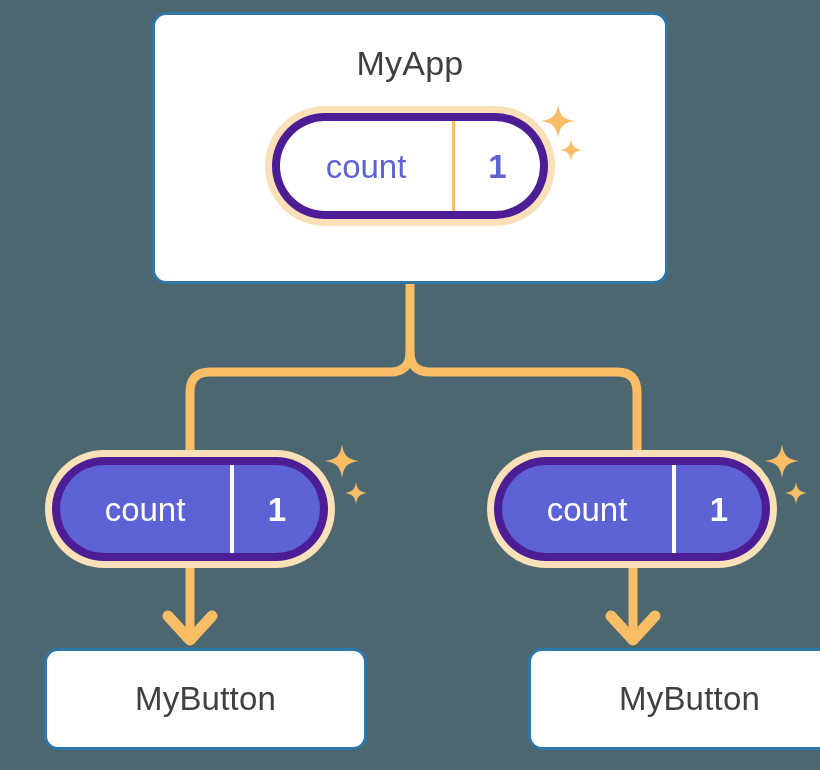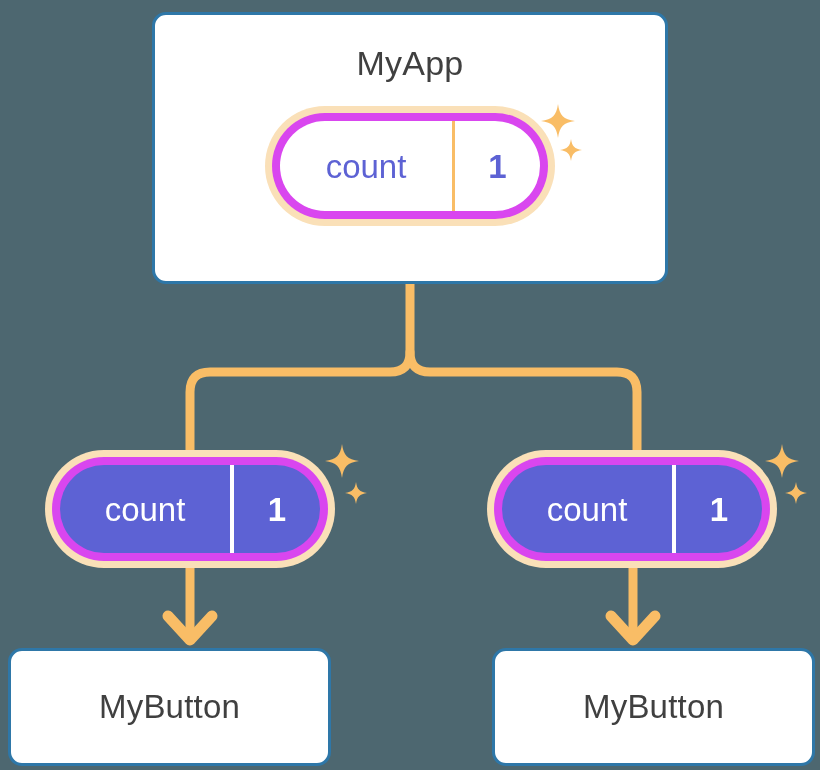--- a/index.html
+++ b/index.html
@@ -48,25 +48,26 @@
     height: 272px;
     border-radius: 14px;
   }
   #app-card .card-title {
     margin-top: 29px;
   }
 
   .btn-card {
     top: 648px;
     width: 323px;
-    height: 118px;
+    height: 102px;
     border-radius: 14px;
     display: flex;
     align-items: center;
     justify-content: center;
+    margin-left: 36px;
   }
   #btn-card-left  { left: 8px; }
   #btn-card-right { left: 492px; }
   .btn-card .card-title { font-size: 33px; }
 
   
   .pill-wrap {
     position: absolute;
   }
   
@@ -74,21 +75,21 @@
     position: relative;
     box-sizing: border-box;
     border-radius: 999px;
     background: #fae0b8;            
     padding: 7px;
   }
   
   .pill-ring {
     box-sizing: border-box;
     border-radius: 999px;
-    background: #d946ef;            
+    background: #4c1d95;            
     padding: 8px;
     height: 100%;
   }
   
   .pill-body {
     box-sizing: border-box;
     border-radius: 999px;
     height: 100%;
     display: flex;
     align-items: stretch;

